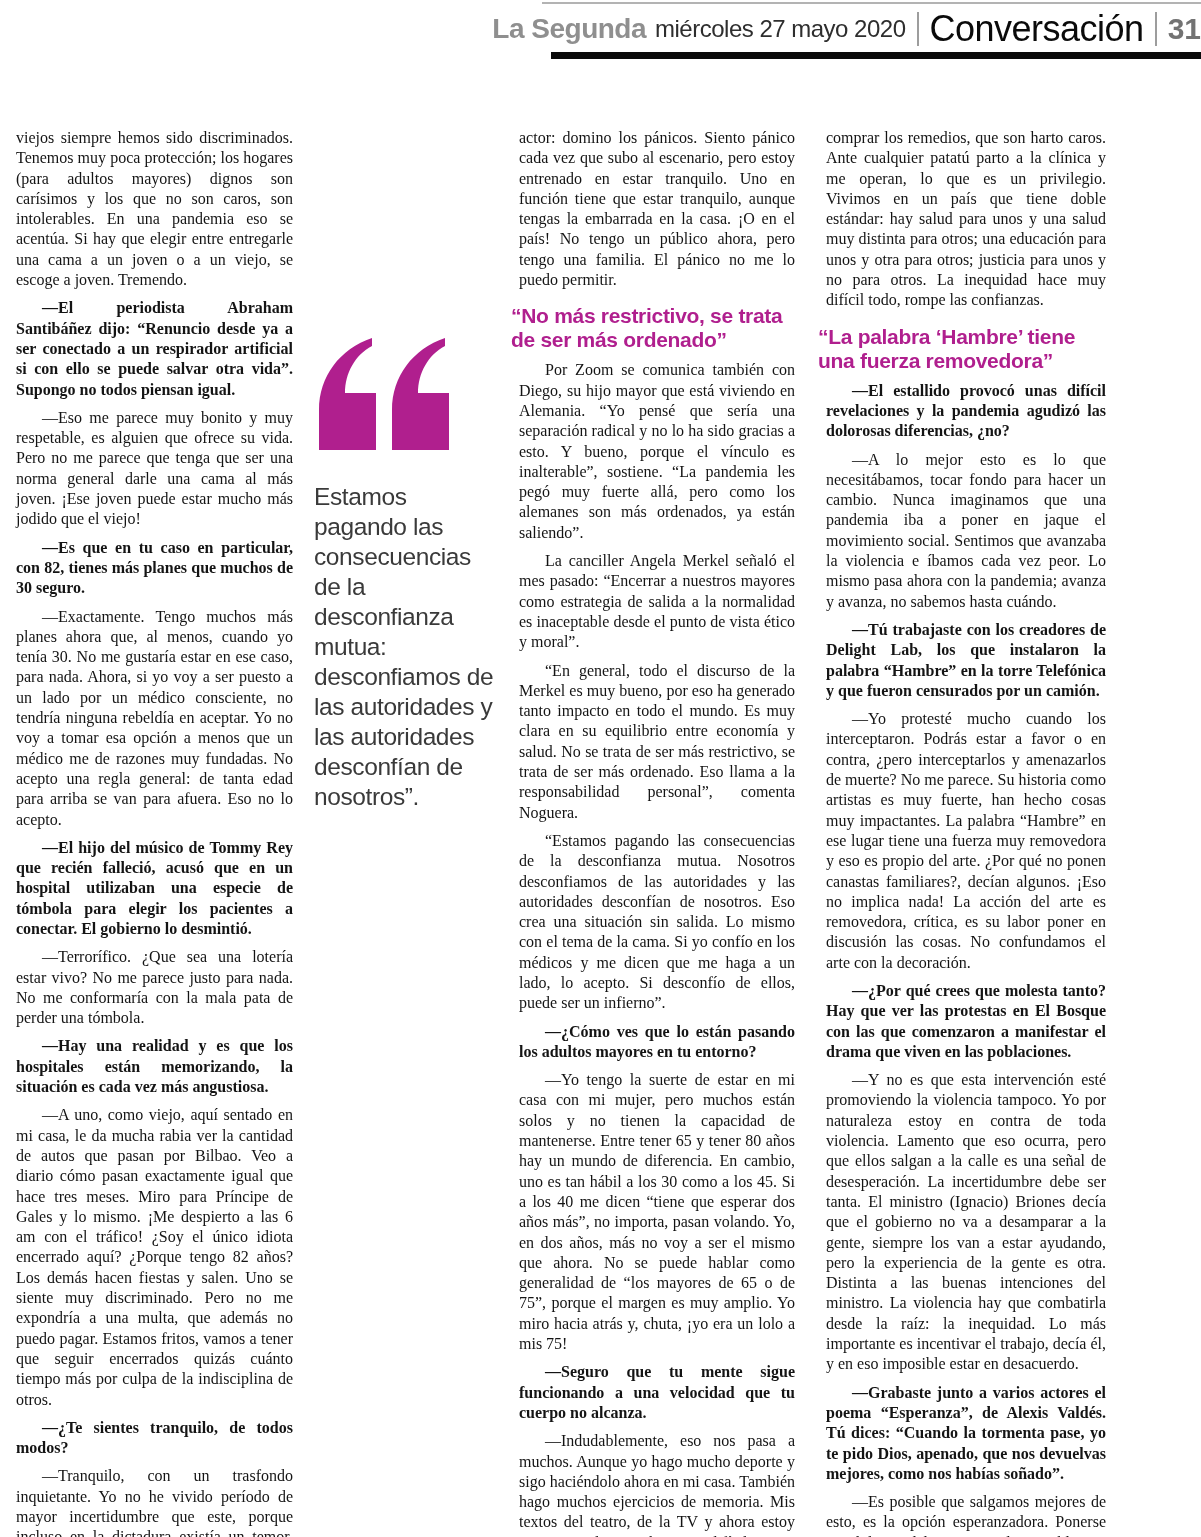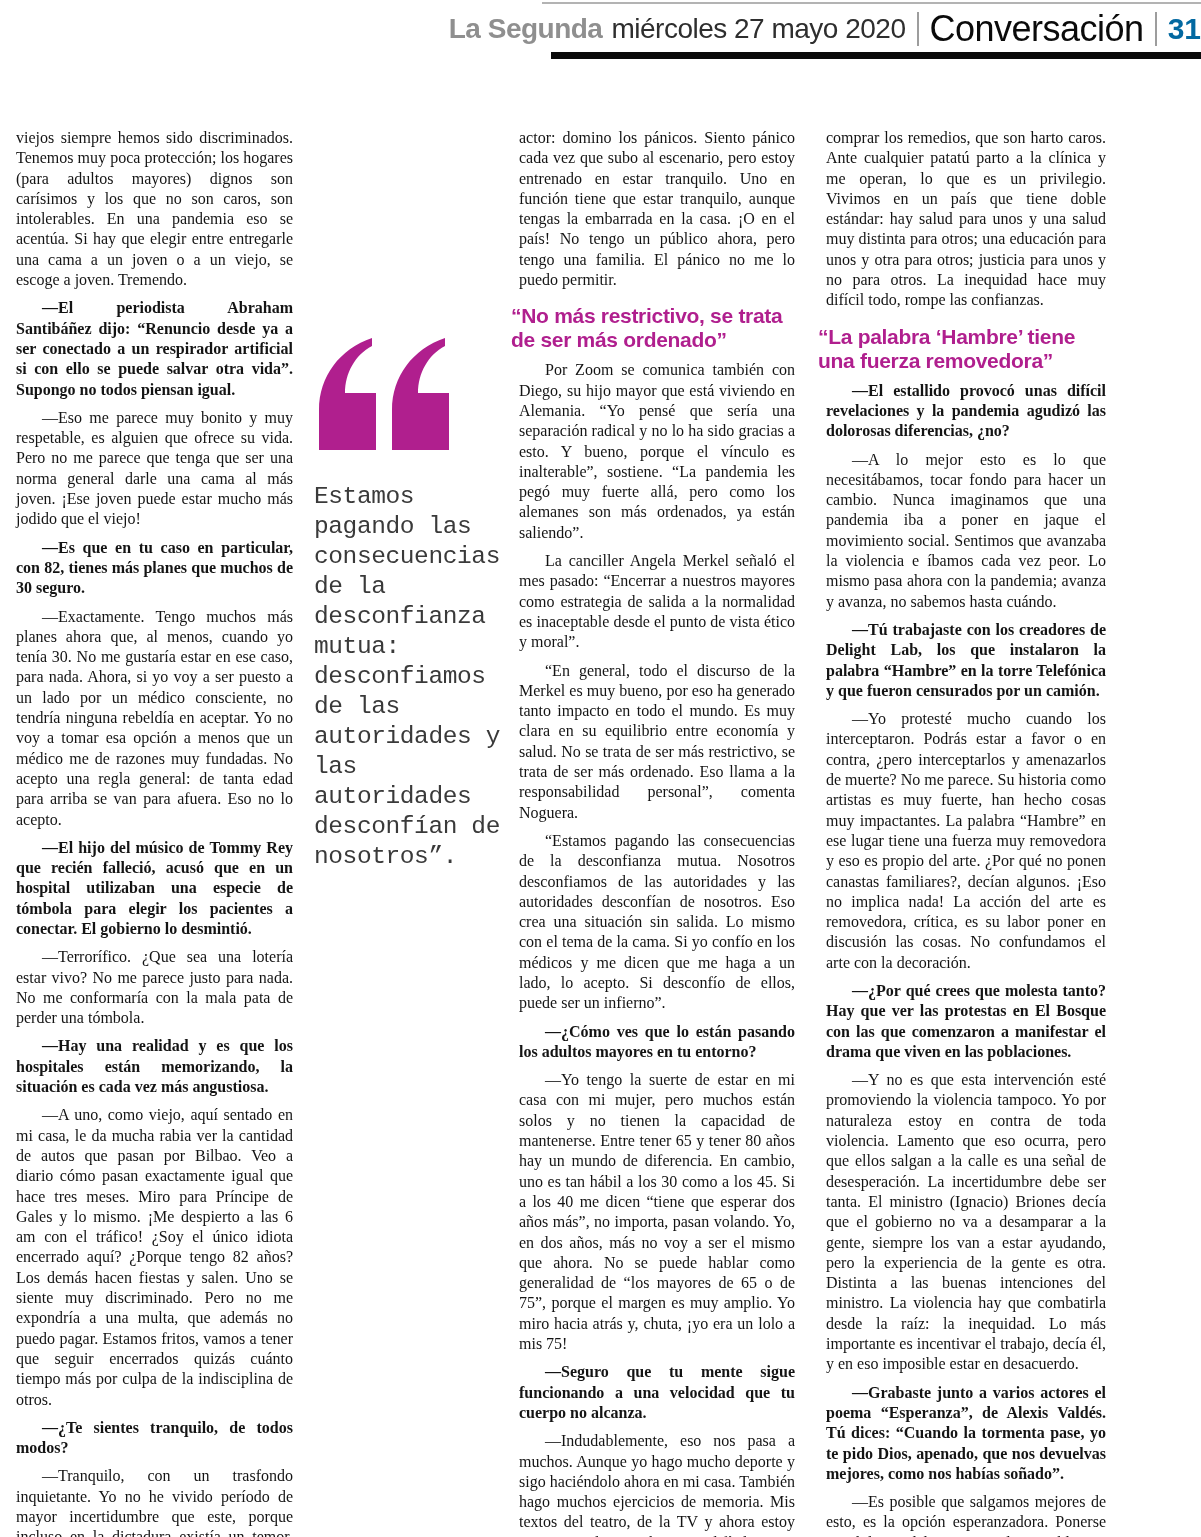--- a/index.html
+++ b/index.html
@@ -4,45 +4,45 @@
 <style>
   html,body{margin:0;padding:0;background:#e8e8e8;}
   .page{position:relative;width:1201px;height:1537px;background:#ffffff;margin:0 auto;overflow:hidden;}
 
   
   .rule-top{position:absolute;left:542px;top:2px;width:659px;height:2px;background:#b3b3b3;}
   .rule-thick{position:absolute;left:551px;top:52px;width:650px;height:7px;background:#0a0a0a;}
   .masthead{position:absolute;top:9px;right:0;height:40px;display:flex;align-items:center;
     font-family:"Liberation Sans",sans-serif;white-space:nowrap;}
   .brand{color:#8f8f8f;font-weight:bold;font-size:28px;letter-spacing:-0.5px;}
-  .date{color:#2e2e2e;font-size:28px;margin-left:9px;letter-spacing:-0.5px;}
+  .date{color:#2e2e2e;font-size:24px;margin-left:9px;letter-spacing:-0.5px;}
   .vdiv{width:2px;height:34px;background:#9d9d9d;margin:0 11px;}
   .section{color:#0a0a0a;font-weight:normal;font-size:36px;letter-spacing:-0.5px;}
-  .pageno{color:#0369a1;font-weight:bold;font-size:30px;}
+  .pageno{color:#737373;font-weight:bold;font-size:30px;}
 
   
   .col{position:absolute;top:120px;height:1417px;overflow:hidden;text-align:justify;
     font-family:"Liberation Serif",serif;font-size:16px;line-height:20.3px;color:#141414;}
   #c1{left:8px;width:293px;}
   #c3{left:511px;width:292px;}
   #c4{left:818px;width:296px;}
   .col p{margin:8px;}
   .col p.lead{text-indent:0;}
   .col p.answer{text-indent:26px;}
   .col p.question{text-indent:26px;font-weight:bold;}
   .col h3.subhead{font-family:"Liberation Sans",sans-serif;font-weight:bold;color:#b01f8e;
     font-size:21px;line-height:24px;margin:14px 0 8px 0;text-align:left;letter-spacing:-0.3px;}
 
   
   .colquotes{position:absolute;left:314px;top:120px;width:186px;height:1417px;}
   .pullquote{position:absolute;left:0;width:186px;}
   .pq1{top:212px;}
   .pq2{top:818px;}
   .qmarks{display:flex;gap:11px;margin-bottom:32px;}
-  .pq-text{font-family:Liberation Mono, monospace;font-size:24.5px;line-height:30px;
+  .pq-text{font-family:Liberation Sans, sans-serif;font-size:24.5px;line-height:30px;
     color:#3a3a3a;text-align:left;letter-spacing:-0.4px;}
 </style>
 </head>
 <body>
 
 <div class="page">
 
   <div class="rule-top"></div>
 
   <div class="masthead">

